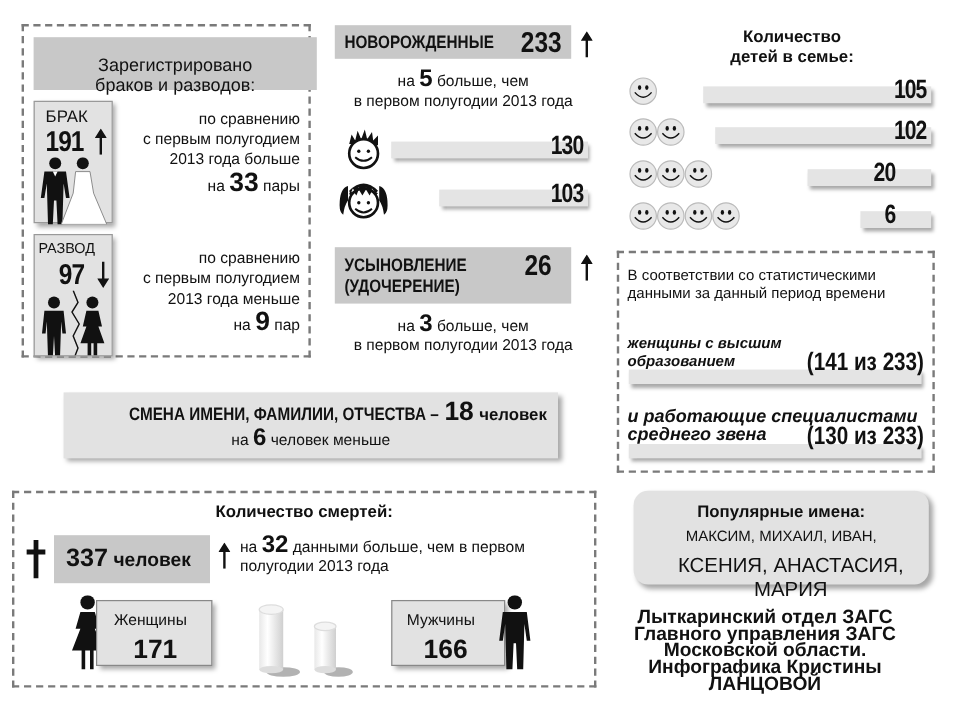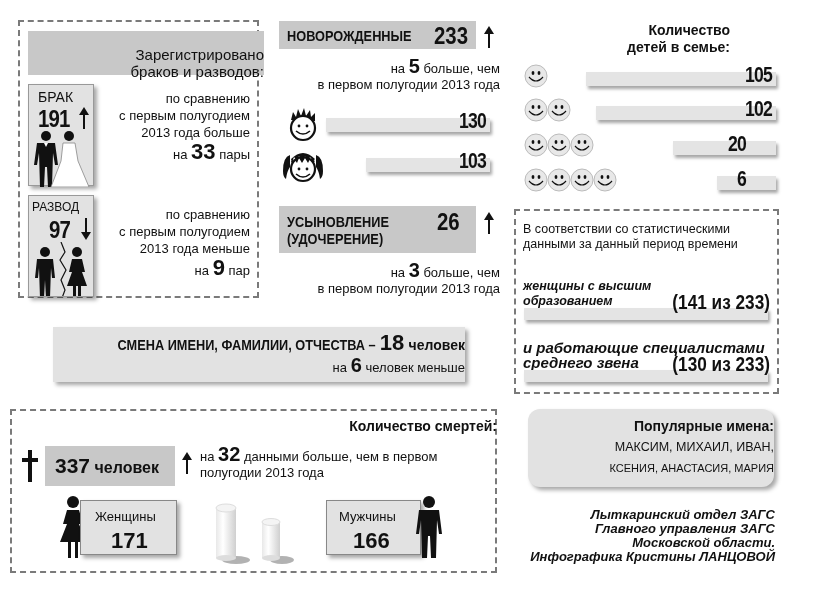--- a/index.html
+++ b/index.html
@@ -3,21 +3,21 @@
 <meta charset="utf-8">
 <style>
   * { box-sizing: border-box; margin: 0; padding: 0; }
   html, body { width: 814px; height: 596px; background: #ffffff; overflow: hidden; }
   body { position: relative; font-family: "Liberation Sans", sans-serif; color: #111; }
   .abs { position: absolute; }
   .dash { border: 2px dashed #7a7a7a; }
   .gray { background: #c8c8c8; }
   .lgray { background: #e2e2e2; }
   .bold { font-weight: bold; }
-  .center { text-align: right; }
+  .center { text-align: center; }
   .right { text-align: right; }
   .shadow { box-shadow: 3px 3px 4px rgba(0,0,0,0.35); }
   .bar { position: absolute; height: 14px; background: #e4e4e4; box-shadow: 2px 3px 3px rgba(0,0,0,0.35); }
   .barnum { position: absolute; font-weight: bold; font-size: 22px; letter-spacing: -1px; transform: scaleX(0.8); transform-origin: right center; }
   .smile { display: inline-block; width: 24px; height: 24px; margin-right: -1px; }
 </style>
 </head>
 <body>
 
 <div class="abs dash" style="left:18px;top:20px;width:241px;height:278px;"></div>
@@ -303,21 +303,21 @@
   <div class="abs" style="left:26px;top:27px;font-size:22px;font-weight:bold;">166</div>
 </div>
 <svg class="abs" style="left:414px;top:496px;" width="30" height="62" viewBox="0 0 30 62">
   <circle cx="15" cy="6" r="6" fill="#111"></circle>
   <path d="M5 14 H25 L28 38 L25 38 L23 24 L22 62 L17 62 L16 40 L14 40 L13 62 L8 62 L7 24 L5 38 L2 38 Z" fill="#111"></path>
 </svg>
 
 <div class="abs lgray shadow center" style="left:528px;top:409px;width:246px;height:78px;border-radius:12px;">
   <div style="margin-top:9px;font-size:14px;font-weight:bold;">Популярные имена:</div>
   <div style="margin-top:6px;font-size:12.5px;">МАКСИМ, МИХАИЛ, ИВАН,</div>
-  <div style="margin-top:8px;font-size:11px;padding-left:16px;">КСЕНИЯ, АНАСТАСИЯ, МАРИЯ</div>
-</div>
-
-<div class="abs right" style="left:500px;top:508px;width:275px;font-size:13px;line-height:14px;font-weight:bold;font-style:italic;">
+  <div style="margin-top:8px;font-size:17px;padding-left:16px;">КСЕНИЯ, АНАСТАСИЯ, МАРИЯ</div>
+</div>
+
+<div class="abs right" style="left:500px;top:508px;width:275px;font-size:16px;line-height:14px;font-weight:bold;text-align:center;">
   <div>Лыткаринский отдел ЗАГС</div>
   <div>Главного управления ЗАГС</div>
   <div>Московской области.</div>
   <div>Инфографика Кристины ЛАНЦОВОЙ</div>
 </div>
 
 </body></html>

